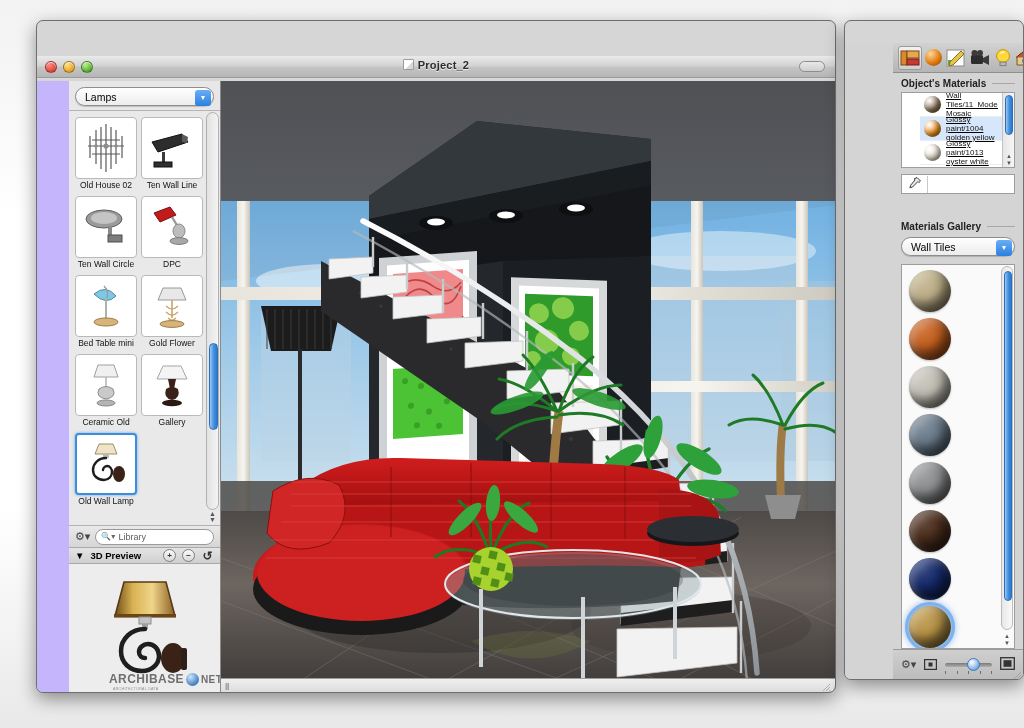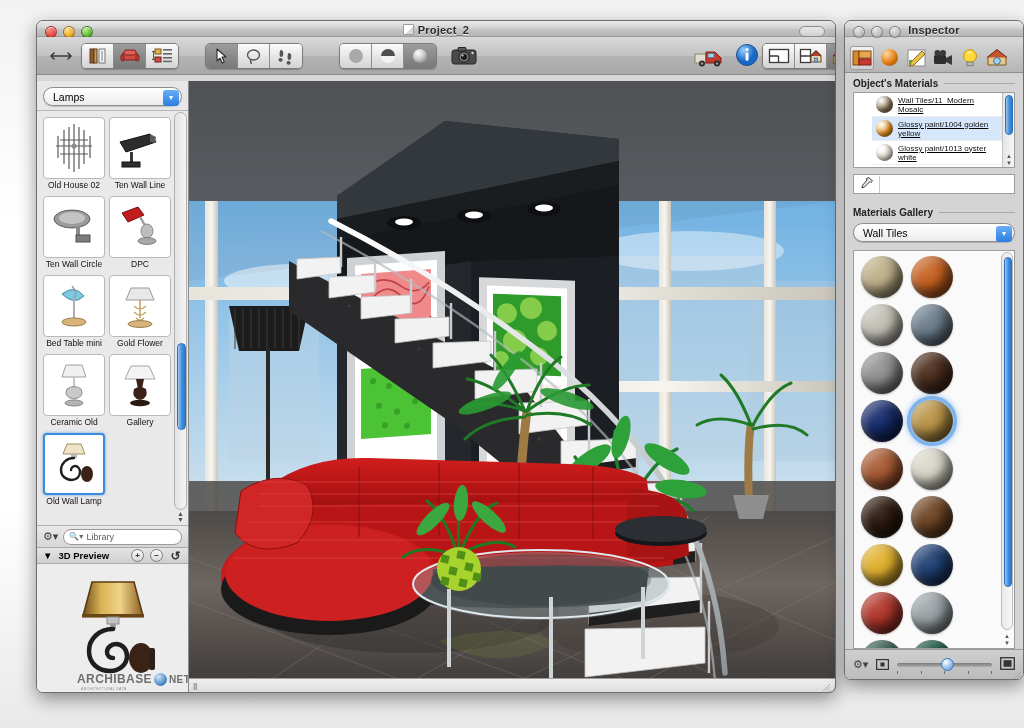--- a/index.html
+++ b/index.html
@@ -7,23 +7,23 @@
     width: 1024px; height: 728px; overflow: hidden;
     font-family: "Liberation Sans", sans-serif;
     background: #ffffff;
   }
   #root { position: relative; width: 1024px; height: 728px;
     background: linear-gradient(180deg,#f2f2f2 0%,#ffffff 30%,#ffffff 70%,#e9e9e9 100%); }
 
   
   .win { position: absolute; border: 1px solid #6e6e6e; border-radius: 7px;
          box-shadow: 0 6px 18px rgba(0,0,0,.42); overflow: hidden; background:#d6d6d6; }
-  .titlebar { height: 16px; position: relative;
+  .titlebar { height: 22px; position: relative;
     background: linear-gradient(180deg,#eaeaea 0%,#d2d2d2 48%,#c5c5c5 52%,#b6b6b6 100%);
-    border-bottom: 1px solid #9a9a9a; }
+    border-bottom: 1px solid #9a9a9a; margin-top: 35px; }
   .titlebar .title { position:absolute; left:0; right:0; top:3px; text-align:center;
     font-size: 11px; color:#2d2d2d; font-weight: bold; letter-spacing:.2px;
     text-shadow: 0 1px 0 rgba(255,255,255,.7); }
   .lights { position:absolute; left:8px; top:5px; display:flex; gap:6px; }
   .lt { width:12px; height:12px; border-radius:50%; border:1px solid rgba(0,0,0,.35);
         box-shadow: inset 0 1px 1px rgba(255,255,255,.75); }
   .lt.r { background: radial-gradient(circle at 35% 30%, #ff8a80, #e0443b 70%); }
   .lt.y { background: radial-gradient(circle at 35% 30%, #ffe08a, #e8a31c 70%); }
   .lt.g { background: radial-gradient(circle at 35% 30%, #bdf08a, #4fae2b 70%); }
   .lt.off { background: radial-gradient(circle at 35% 30%, #e6e6e6, #b8b8b8 70%); }
@@ -38,21 +38,21 @@
   .seg .b { width:32px; height:24px; display:flex; align-items:center; justify-content:center;
             background: linear-gradient(180deg,#fbfbfb,#d3d3d3);
             border-right:1px solid #8e8e8e; cursor:default; }
   .seg .b:last-child { border-right:none; }
   .seg .b.on { background: linear-gradient(180deg,#9d9d9d,#787878); }
   .plainbtn { width:30px;height:26px;display:flex;align-items:center;justify-content:center; }
 
   
   #mainwin { left: 36px; top: 20px; width: 800px; height: 673px; }
   #mainbody { position:absolute; left:0; top:60px; right:0; bottom:0; display:flex;
-              background:#c4b5fd; }
+              background:#c4b5fd;padding-left:32px; }
 
   
   #library { width: 152px; background:#e7e7e7; border-right:1px solid #8a8a8a;
              display:flex; flex-direction:column; position:relative; }
   .popup { margin:6px 6px 4px 6px; height:19px; border:1px solid #8d8d8d; border-radius:10px;
            background: linear-gradient(180deg,#ffffff,#ececec); position:relative;
            font-size:10.5px; color:#000; display:flex; align-items:center; padding-left:9px;
            box-shadow: 0 1px 1px rgba(0,0,0,.18); }
   .popup .arrow { position:absolute; right:2px; top:1.5px; width:16px; height:16px; border-radius:3px;
       background: linear-gradient(180deg,#68aef5,#2b7fe0); display:flex; align-items:center;
@@ -99,21 +99,21 @@
   
   #viewport { flex:1; position:relative; background:#55585c; overflow:hidden; }
   #statusbar { position:absolute; left:0; right:0; bottom:0; height:14px;
      background: linear-gradient(180deg,#f0f0f0,#dcdcdc); border-top:1px solid #9b9b9b;
      font-size:8px; color:#444; display:flex; align-items:center; padding:0 4px; }
   .grip { margin-left:auto; width:12px; height:12px; opacity:.55; }
 
   
   #inspector { left: 844px; top: 20px; width: 180px; height: 660px; }
   #insp-body { position:absolute; left:0; top:22px; right:0; bottom:0;
-     background: #d4d4d4; display:flex; flex-direction:column; }
+     background: #d4d4d4; display:flex; flex-direction:column;padding-left:48px; }
   .insp-tools { height:30px; display:flex; align-items:center; gap:3px; padding:0 5px;
      background: linear-gradient(180deg,#d2d2d2,#b5b5b5); border-bottom:1px solid #8f8f8f; }
   .itool { width:24px;height:24px;display:flex;align-items:center;justify-content:center; }
   .itool.on { background: linear-gradient(180deg,#f2f2f2,#cfcfcf); border:1px solid #9a9a9a;
                border-radius:3px; }
   .sectitle { font-size:10px; font-weight:bold; color:#222; display:flex; align-items:center;
      gap:6px; padding:5px 8px 3px; }
   .sectitle .rule { flex:1; height:1px; background:#a8a8a8; }
 
   #matlist { margin:0 8px; height:76px; background:#fff; border:1px solid #9d9d9d;
@@ -900,21 +900,21 @@
 
       <div id="eyedropbar">
         <div class="ed">
           <svg width="14" height="14" viewBox="0 0 14 14">
             <path d="M9 1.5l3.5 3.5-1.6 1.6-1-1-5.4 5.4-2.6.8.8-2.6L7.1 3.9l-1-1z" fill="#e8e8e8" stroke="#3a3a3a" stroke-width="1"></path>
           </svg>
         </div>
         <div style="flex:1;font-size:9px;color:#333;padding-left:4px;"></div>
       </div>
 
-      <div class="sectitle" style="margin-top:8px;">
+      <div class="sectitle" style="margin-top:22px;">
         <span>Materials Gallery</span>
         <span class="rule"></span>
       </div>
 
       <div class="popup" style="margin:2px 8px 4px;">
         <span>Wall Tiles</span>
         <span class="arrow"></span>
       </div>
 
       <div id="gallery">

